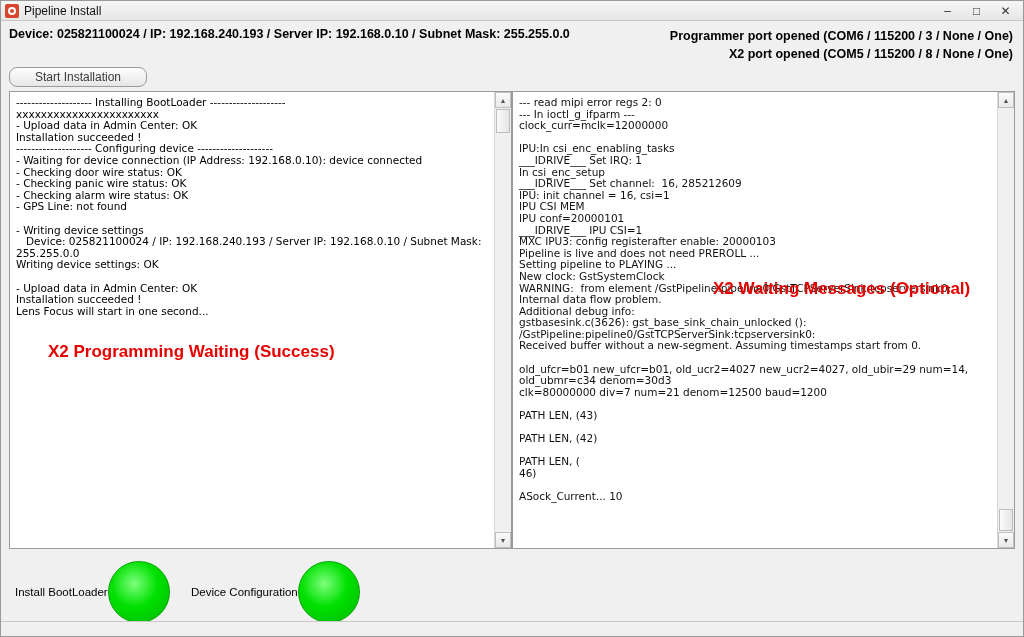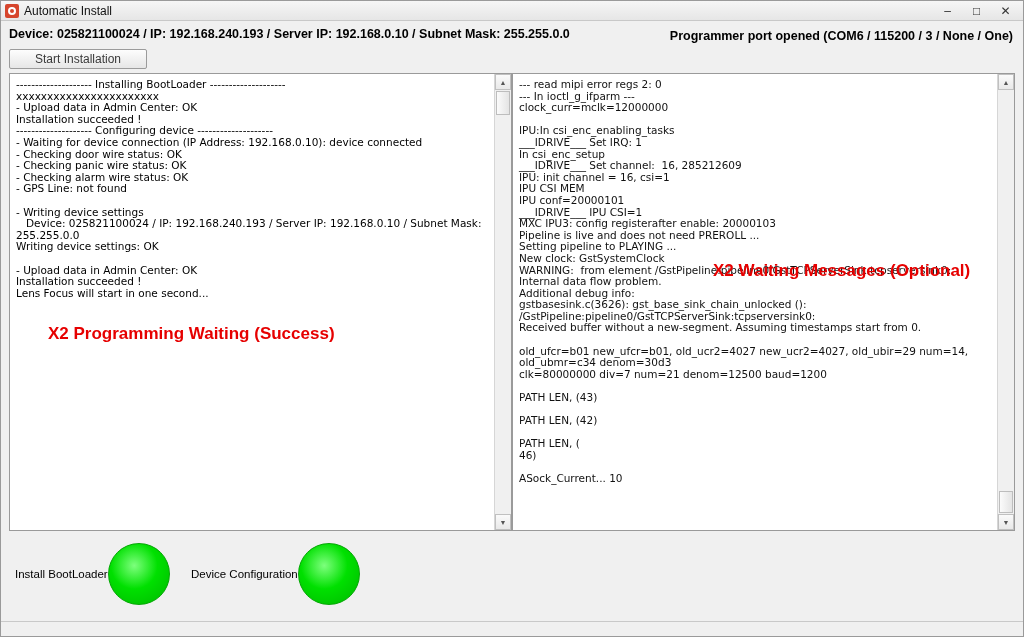--- a/index.html
+++ b/index.html
@@ -100,21 +100,21 @@
 
   
   .toolbar {
     padding: 4px 0 4px 8px;
   }
   .install-btn {
     width: 138px;
     height: 20px;
     background: linear-gradient(to bottom, #fdfdfd, #e6e6e6);
     border: 1px solid #9b9b9b;
-    border-radius: 2px;
+    border-radius: 8px;
     font-size: 12px;
     color: #3a3a3a;
     font-family: "Liberation Sans", sans-serif;
     display: flex;
     align-items: center;
     justify-content: center;
     box-sizing: border-box;
   }
 
   
@@ -234,32 +234,33 @@
     border-top: 1px solid #c9c9c9;
   }
 </style>
 </head>
 <body>
 
 <div id="app">
 
   <div class="titlebar">
     <div class="app-icon"></div>
-    <div class="title-text">Automatic Install</div>
+    <div class="title-text">Pipeline Install</div>
     <div class="win-buttons">
       <div class="win-btn">–</div>
       <div class="win-btn">□</div>
       <div class="win-btn close">✕</div>
     </div>
   </div>
 
   <div class="header">
     <div class="dev-line">Device: 025821100024 / IP: 192.168.240.193 / Server IP: 192.168.0.10 / Subnet Mask: 255.255.0.0</div>
     <div class="ports">
       <div class="port-line">Programmer port opened (COM6 / 115200 / 3 / None / One)</div>
+      <div class="port-line">X2 port opened (COM5 / 115200 / 8 / None / One)</div>
     </div>
   </div>
 
   <div class="toolbar">
     <div class="install-btn">Start Installation</div>
   </div>
 
   <div class="panels">
 
     <div class="panel">

